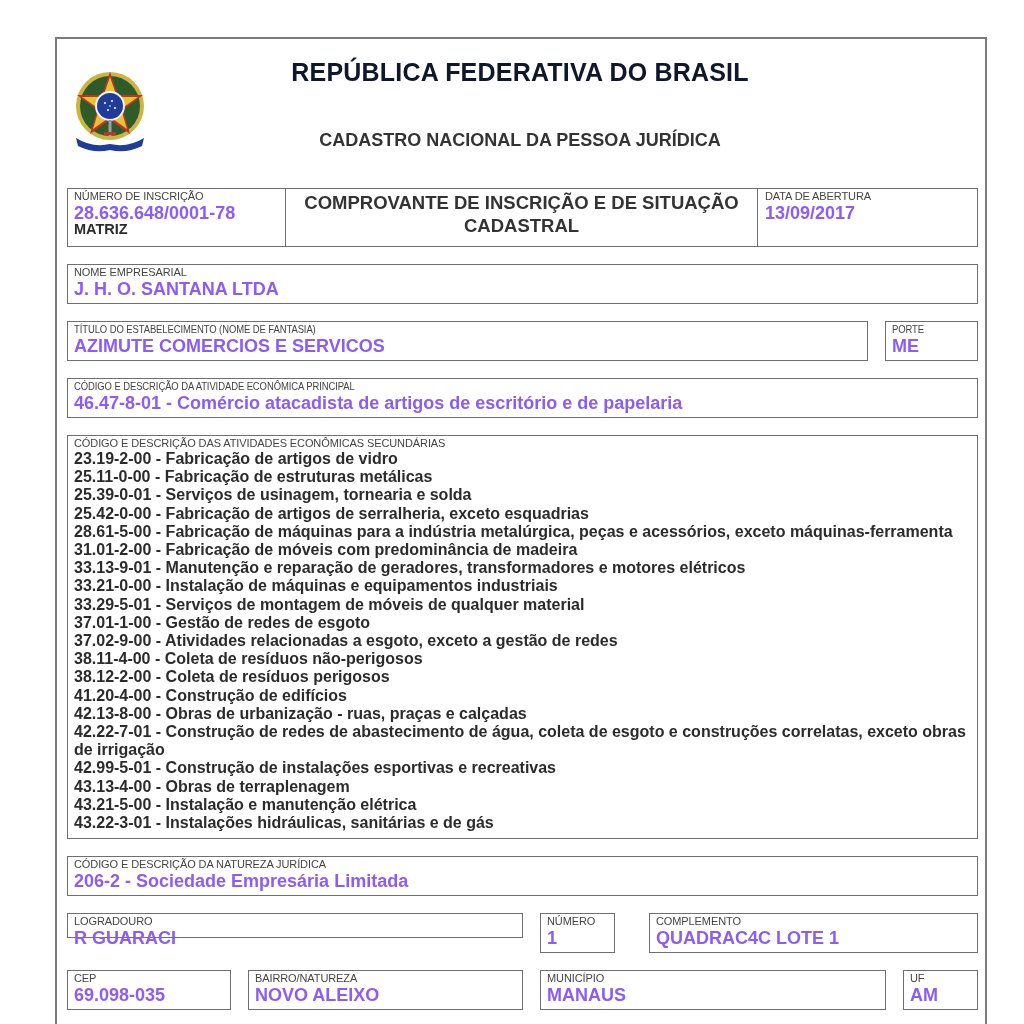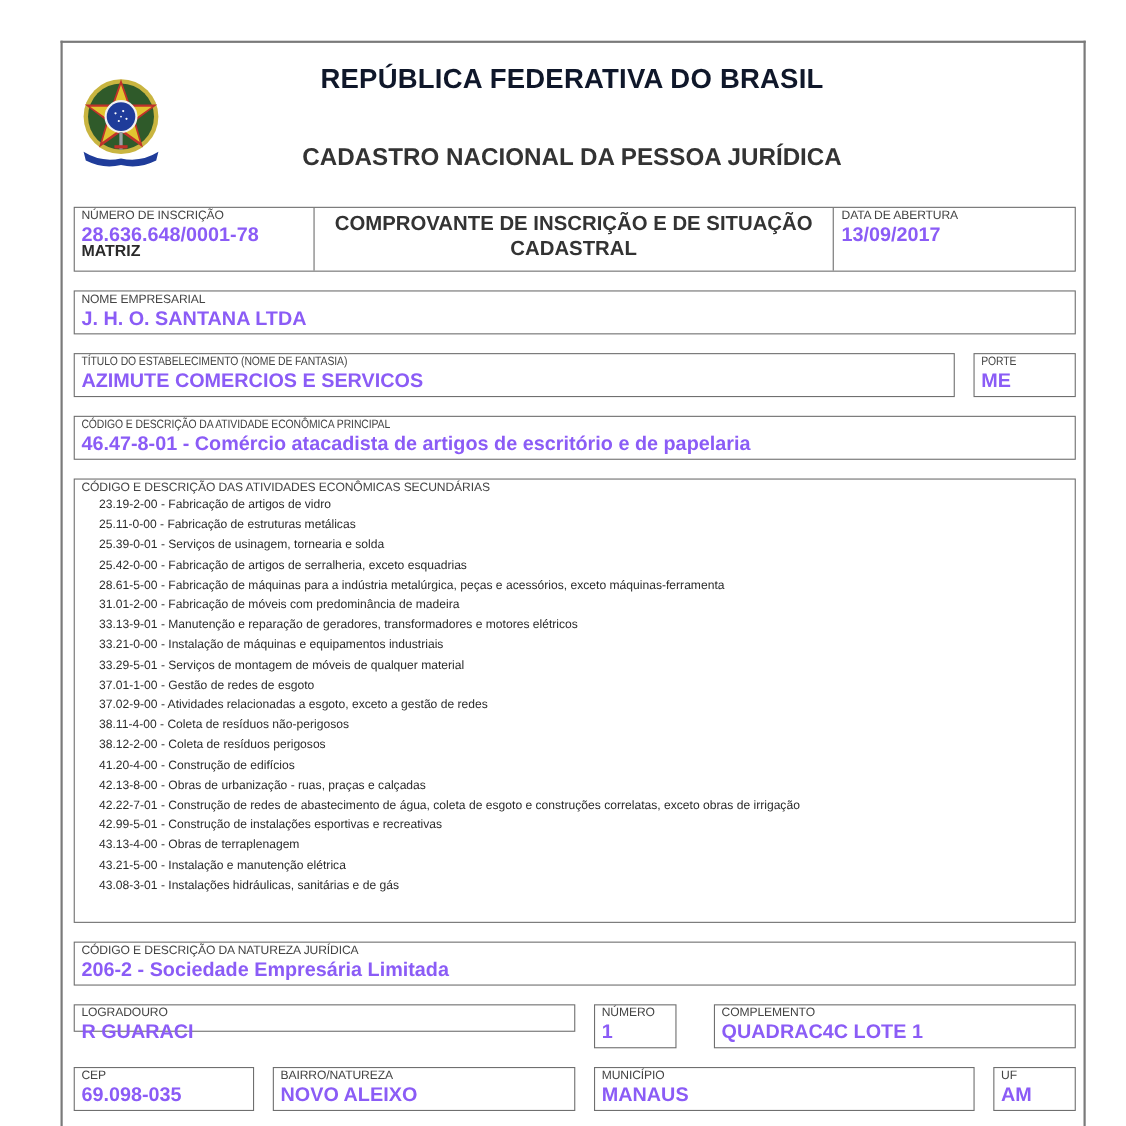--- a/index.html
+++ b/index.html
@@ -4,30 +4,30 @@
 <style>
   html, body { margin: 0; padding: 0; background: #ffffff; }
   body { width: 1024px; height: 1024px; position: relative; overflow: hidden;
          font-family: "Liberation Sans", sans-serif; color: #2b2b2b; }
   .frame { position: absolute; left: 55px; top: 37px; width: 932px; height: 1000px;
            border: 2px solid #7a7a7a; border-bottom: none; box-sizing: border-box; background: #fff; }
   .emblem { position: absolute; left: 72px; top: 68px; width: 76px; height: 84px; }
   .h1 { position: absolute; left: 200px; width: 640px; top: 58px; text-align: center;
         font-size: 25px; font-weight: bold; color: #0f172a; letter-spacing: 0.2px; }
   .h2 { position: absolute; left: 200px; width: 640px; top: 130px; text-align: center;
-        font-size: 22px; font-weight: bold; color: #333; }
+        font-size: 18px; font-weight: bold; color: #333; }
   .box { position: absolute; border: 1.5px solid #6f6f6f; box-sizing: border-box; background: #fff; }
   .lbl { position: absolute; left: 6px; top: 1px; font-size: 11px; color: #444; white-space: nowrap; letter-spacing: -0.1px; }
   .val { position: absolute; left: 6px; top: 14px; font-size: 18px; font-weight: bold; color: #8b5cf6; white-space: nowrap; }
   .val2 { position: absolute; left: 6px; top: 32px; font-size: 14.5px; font-weight: bold; color: #2b2b2b; }
   .narrow .lbl { font-stretch: condensed; transform: scaleX(0.86); transform-origin: left top; }
   .title-cell { position: absolute; left: 217px; top: 0; width: 473px; height: 100%;
                 border-left: 1.5px solid #6f6f6f; border-right: 1.5px solid #6f6f6f; box-sizing: border-box;
                 text-align: center; font-weight: bold; font-size: 18.5px; color: #333; line-height: 23px; padding-top: 2px; }
-  .cnae-list { position: absolute; left: 22px; top: 14px; right: 6px; font-size: 11px; font-weight: normal;
+  .cnae-list { position: absolute; left: 6px; top: 14px; right: 6px; font-size: 16px; font-weight: bold;
                color: #2b2b2b; line-height: 18.2px; margin: 0; padding: 0; list-style: none; }
   .cnae-list li { margin: 0; padding: 0; }
 </style>
 </head>
 <body>
 
 <div class="frame"></div>
 
 <div class="emblem">
   <svg width="76" height="84" viewBox="0 0 76 84">
@@ -100,21 +100,21 @@
     <li>37.01-1-00 - Gestão de redes de esgoto</li>
     <li>37.02-9-00 - Atividades relacionadas a esgoto, exceto a gestão de redes</li>
     <li>38.11-4-00 - Coleta de resíduos não-perigosos</li>
     <li>38.12-2-00 - Coleta de resíduos perigosos</li>
     <li>41.20-4-00 - Construção de edifícios</li>
     <li>42.13-8-00 - Obras de urbanização - ruas, praças e calçadas</li>
     <li>42.22-7-01 - Construção de redes de abastecimento de água, coleta de esgoto e construções correlatas, exceto obras de irrigação</li>
     <li>42.99-5-01 - Construção de instalações esportivas e recreativas</li>
     <li>43.13-4-00 - Obras de terraplenagem</li>
     <li>43.21-5-00 - Instalação e manutenção elétrica</li>
-    <li>43.08-3-01 - Instalações hidráulicas, sanitárias e de gás</li>
+    <li>43.22-3-01 - Instalações hidráulicas, sanitárias e de gás</li>
   </ul>
 </div>
 
 <div class="box" style="left:67px; top:856px; width:911px; height:40px;">
   <span class="lbl">CÓDIGO E DESCRIÇÃO DA NATUREZA JURÍDICA</span>
   <span class="val">206-2 - Sociedade Empresária Limitada</span>
 </div>
 
 <div class="box" style="left:67px; top:913px; width:456px; height:25px;">
   <span class="lbl">LOGRADOURO</span>

